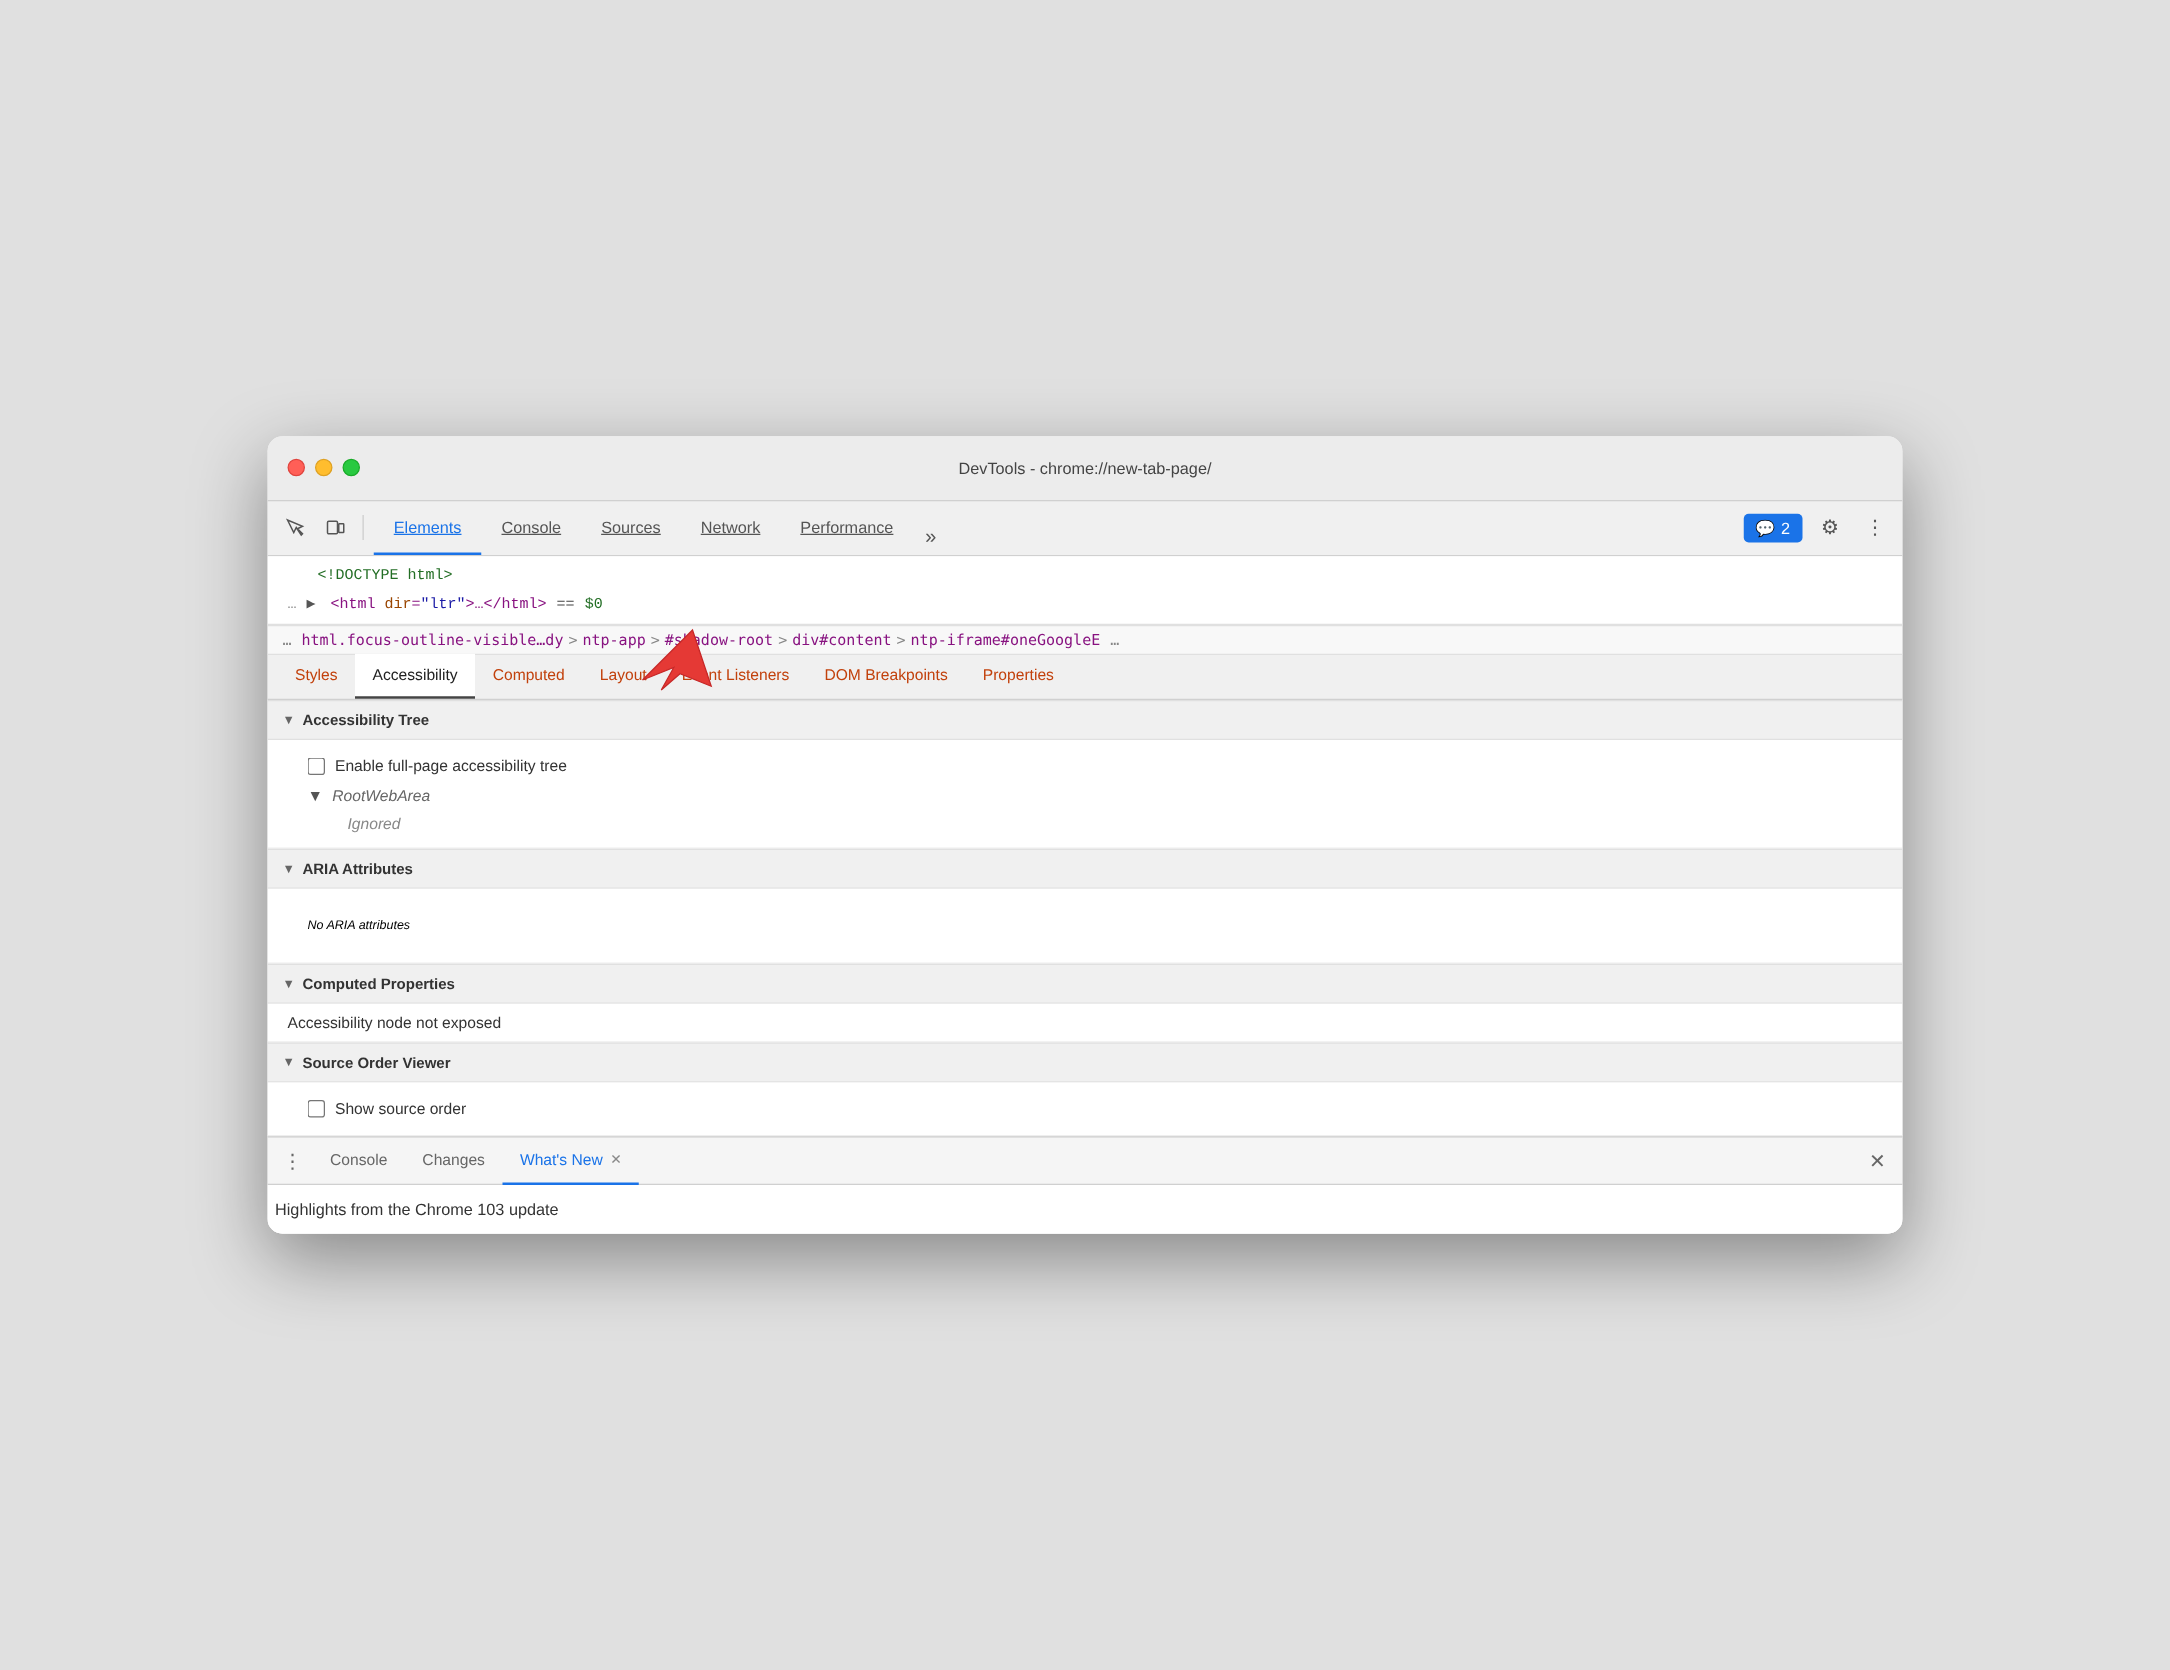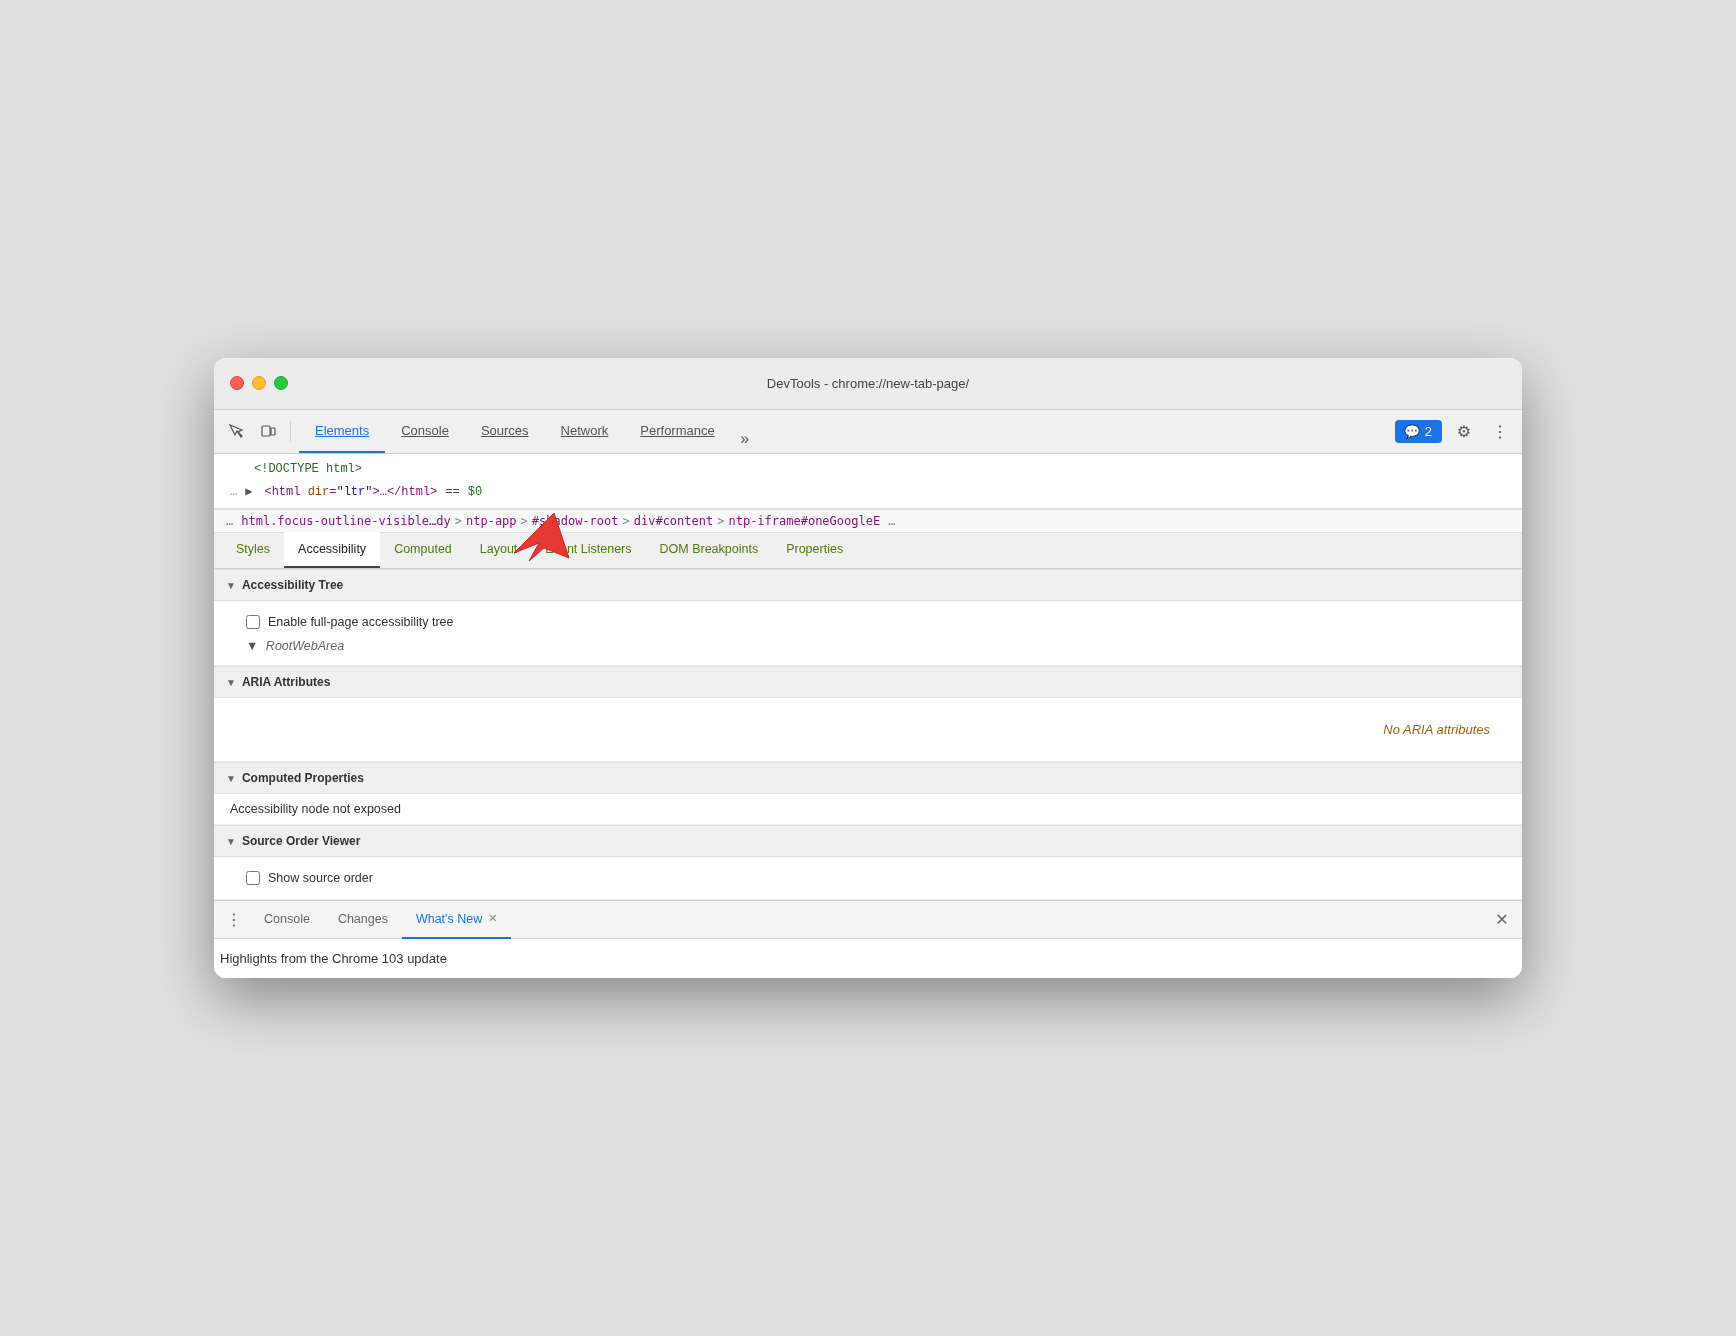--- a/index.html
+++ b/index.html
@@ -169,21 +169,21 @@
       align-items: flex-end;
       height: 36px;
       padding: 0 8px;
     }
     .subtab {
       padding: 0 14px;
       height: 36px;
       display: flex;
       align-items: center;
       font-size: 12.5px;
-      color: #4d7c0f;
+      color: #c2410c;
       cursor: pointer;
       border-bottom: 2px solid transparent;
     }
     .subtab.active {
       color: #222;
       border-bottom: 2px solid #444;
       background: white;
     }
     
     .acc-panel {
@@ -239,25 +239,25 @@
     .tree-item .node-name {
       font-style: italic;
       color: #666;
     }
     .tree-item .ignored {
       font-style: italic;
       color: #888;
       padding-left: 32px;
     }
     .no-attr-text {
-      text-align: right;
-      color: #a16207;
+      text-align: left;
+      color: #000000;
       font-style: italic;
       padding: 16px;
-      font-size: 13px;
+      font-size: 10px;
     }
     
     .bottom-drawer {
       border-top: 1px solid #ccc;
       background: #f5f5f5;
     }
     .drawer-tabs-row {
       display: flex;
       align-items: center;
       height: 38px;
@@ -430,20 +430,23 @@
       </div>
       <div class="section-content">
         <div class="checkbox-row">
           <input type="checkbox" id="enable-tree" style="">
           <label for="enable-tree">Enable full-page accessibility tree</label>
         </div>
         <div class="tree-item">
           <span class="expand-arrow">▼</span>
           <span class="node-name">RootWebArea</span>
         </div>
+        <div class="tree-item">
+          <span class="ignored">Ignored</span>
+        </div>
       </div>
 
       <div class="section-header">
         <span class="triangle">▼</span>
         <span>ARIA Attributes</span>
       </div>
       <div class="section-content">
         <div class="no-attr-text">No ARIA attributes</div>
       </div>
 

